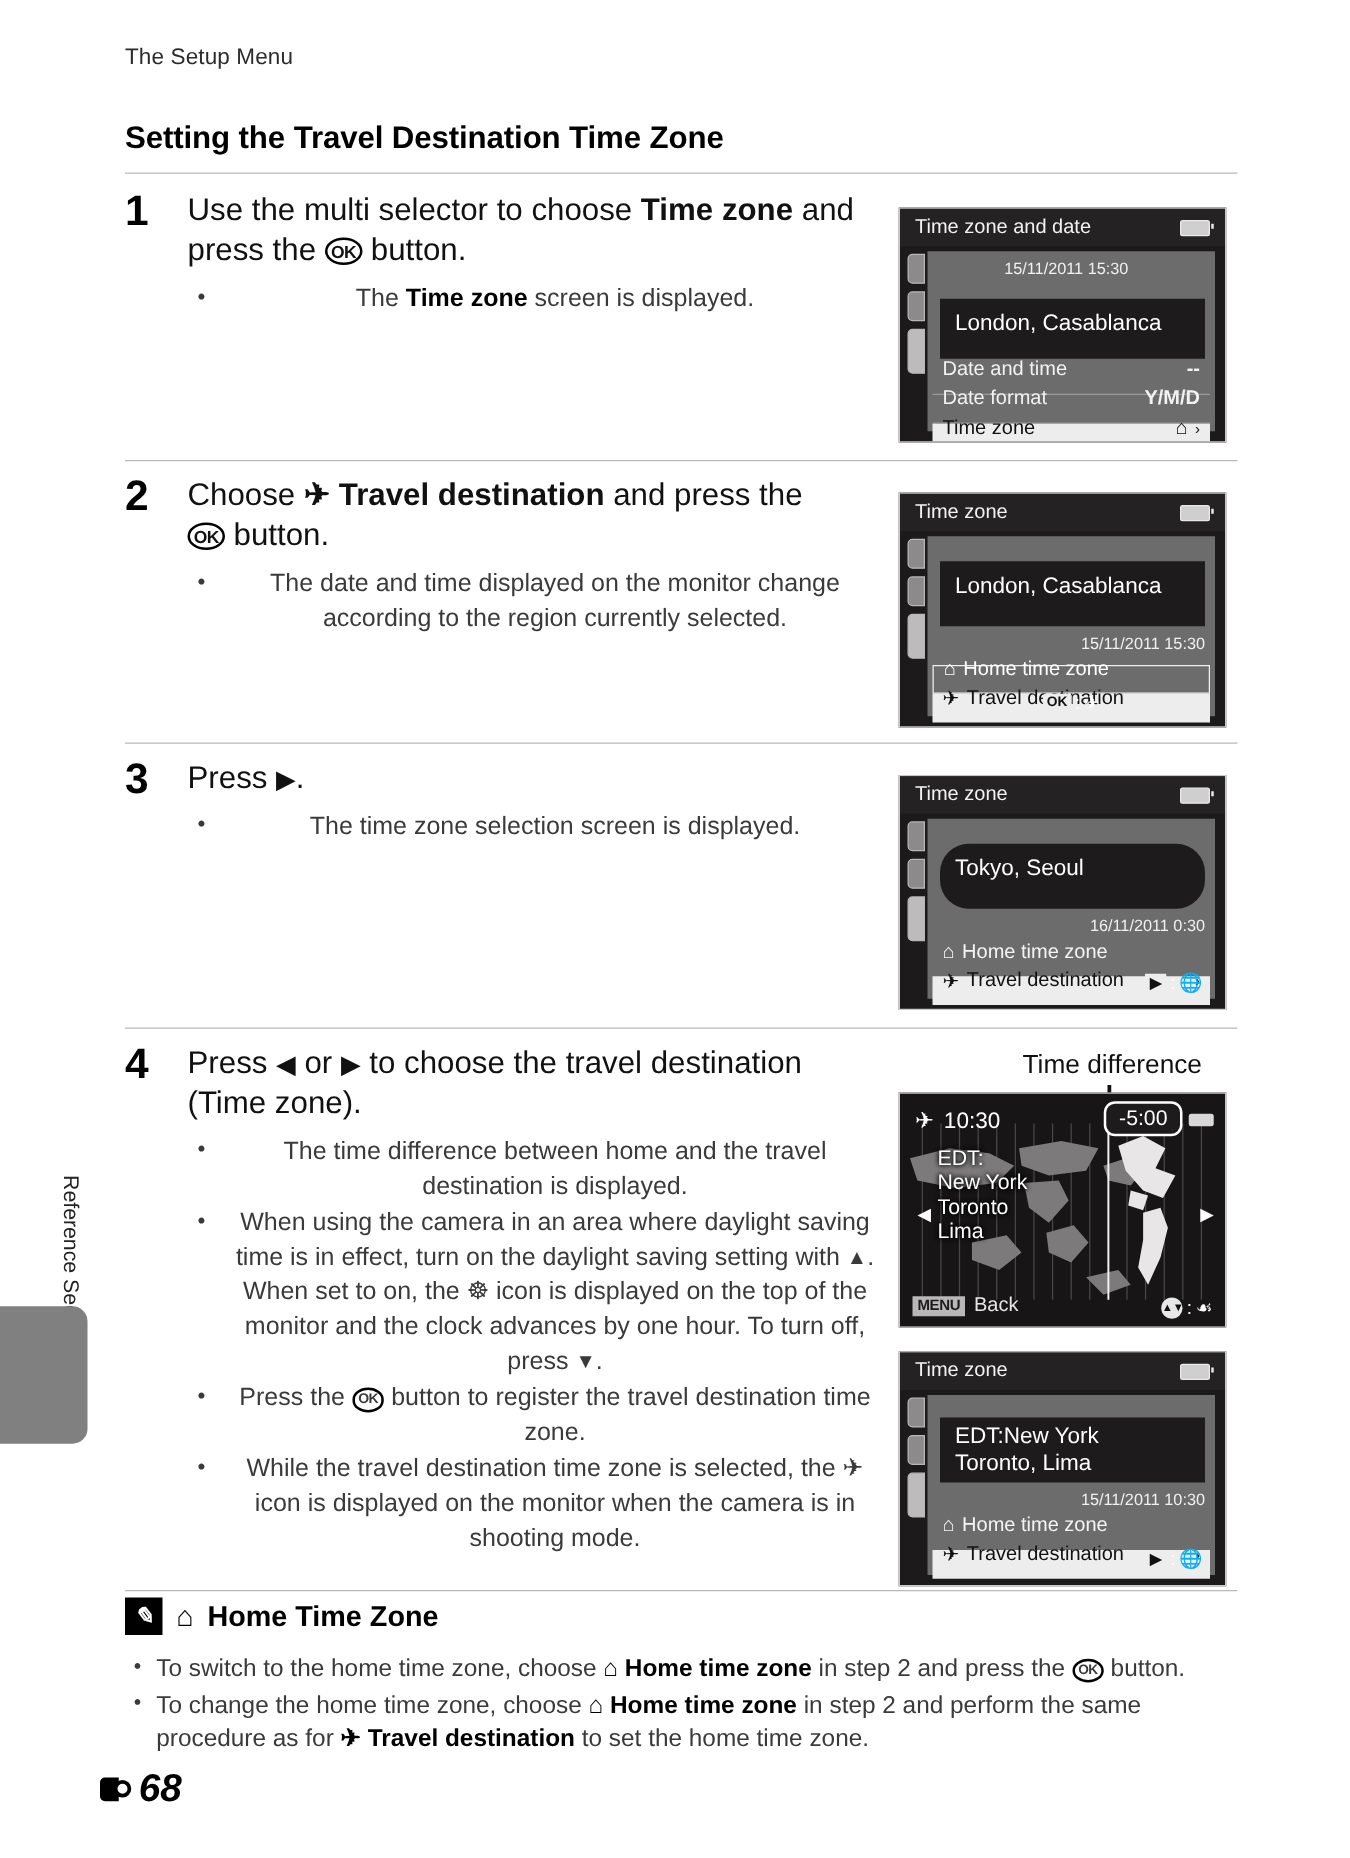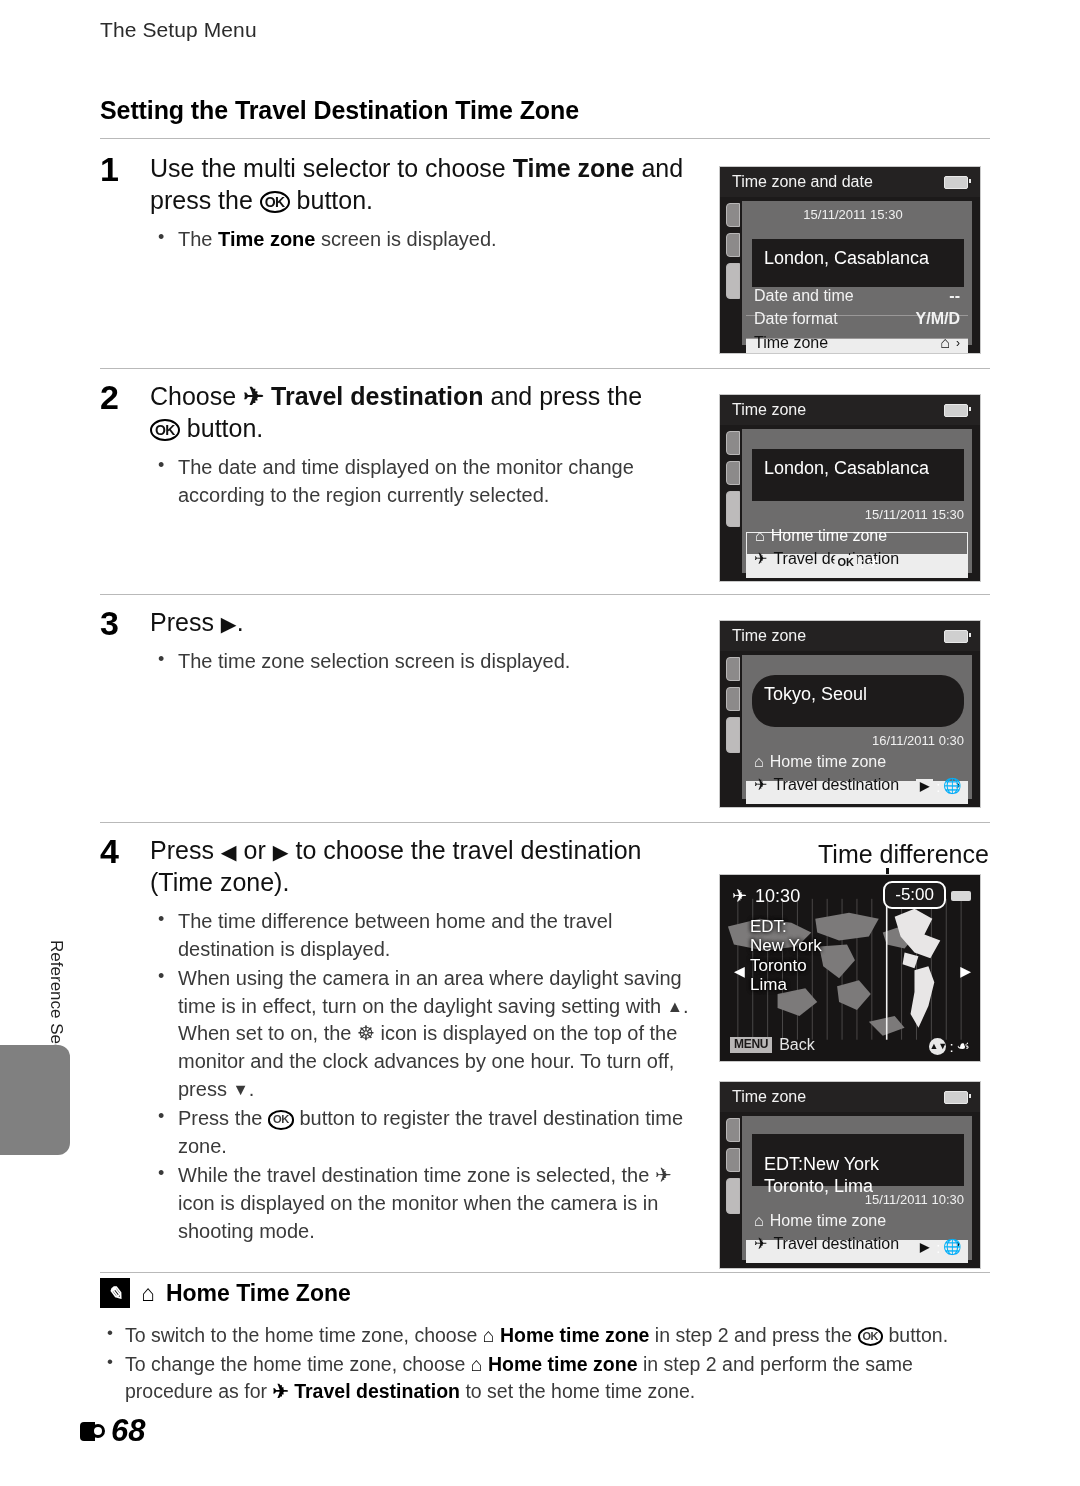--- a/index.html
+++ b/index.html
@@ -6,22 +6,22 @@
   body{
     width:1080px; height:1486px;
     background:#ffffff;
     font-family:"Liberation Sans", sans-serif;
     color:#000;
     position:relative;
     overflow:hidden;
   }
   
   .running-head{
-    position:absolute; left:100px; top:18px;
-    font-size:21px; color:#2b2b2b; letter-spacing:.1px;
+    position:absolute; left:100px; top:35px;
+    font-size:18px; color:#2b2b2b; letter-spacing:.1px;
   }
   
   .sec-title{
     position:absolute; left:100px; top:96px;
     font-size:25px; font-weight:bold; letter-spacing:-.1px;
   }
   .rule{
     position:absolute; left:100px; width:890px; height:1px;
     background:#b9b9b9;
   }
@@ -61,20 +61,21 @@
   ul.bullets{
     list-style:none; margin:10px 0 0 0; padding:0;
   }
   ul.bullets li{
     position:relative;
     padding-left:28px;
     font-size:20px;
     line-height:1.38;
     color:#3a3a3a;
     margin-bottom:2px;
+    text-align:center;
   }
   ul.bullets li:before{
     content:"\2022";
     position:absolute; left:8px; top:-1px;
     font-size:18px; color:#3a3a3a;
   }
   ul.bullets li b{ color:#000; font-weight:bold; }
 
   
   .ok-btn{
@@ -224,21 +225,21 @@
     position:absolute;right:10px;bottom:6px;z-index:4;
     display:flex;align-items:center;gap:3px;font-size:15px;
   }
   .updown{
     display:inline-block;width:17px;height:17px;border-radius:50%;
     background:#e8e8e8;color:#111;font-size:9px;line-height:17px;text-align:center;
   }
   
   .callout-label{
     position:absolute; left:818px; top:840px;
-    font-size:25px; color:#111;
+    font-size:21px; color:#111;
   }
   .callout-line{
     position:absolute; left:886px; top:868px; width:2.5px; height:24px;
     background:#111;
   }
   
   .note{
     position:absolute; left:100px; top:1278px; width:895px;
   }
   .note-title{
@@ -502,21 +503,21 @@
   <div class="hdr">
     <span>Time zone</span>
     <span class="batt"></span>
   </div>
   <div class="tabs">
       <i></i>
       <i></i>
       <i class="sel"></i>
     </div>
   <div class="panel">
-    <div class="city-box" style="top:18px;height:52px;line-height:1.22;padding-top:20px;">
+    <div class="city-box" style="top:18px;height:52px;line-height:1.22;padding-top:4px;">
       <div>EDT:New York</div>
       <div>Toronto, Lima</div>
     </div>
     <div class="datetime" style="top:76px;">15/11/2011  10:30</div>
     <div class="row" style="top:101px;color:#f4f4f4;">
       <span style="margin-right:6px;">⌂</span>
       <span>Home time zone</span>
     </div>
     <div class="row hl" style="top:124px;">
       <span style="margin-right:6px;">✈</span>

